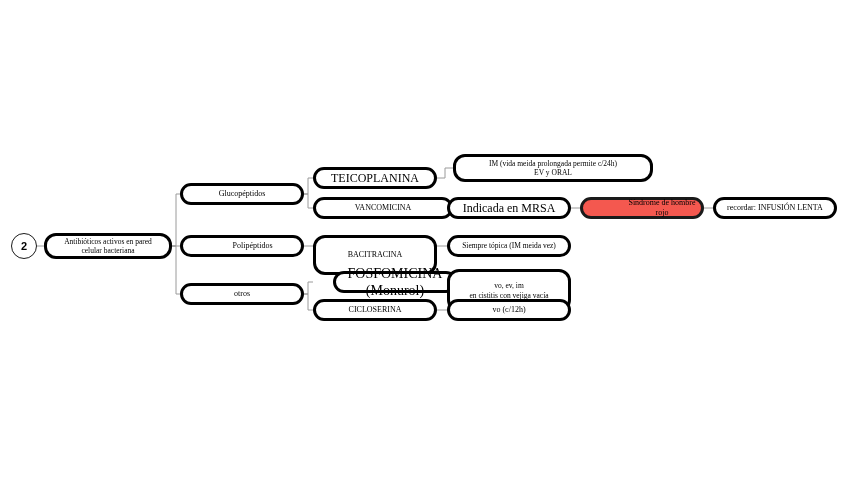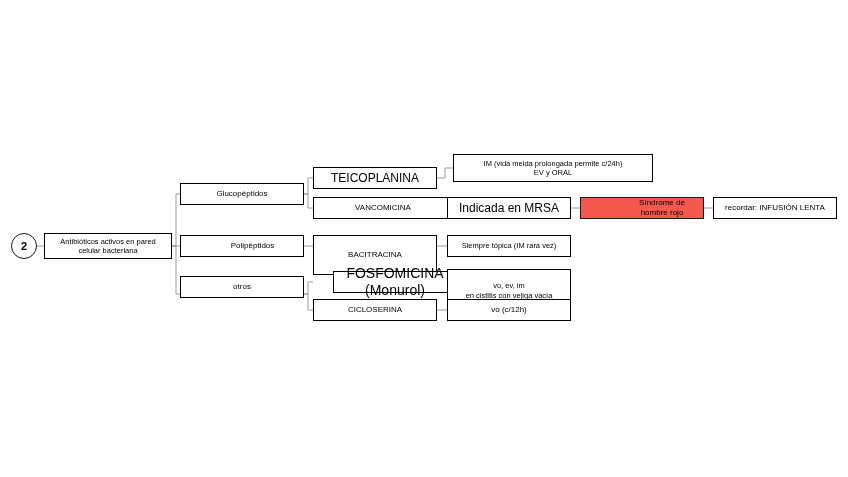--- a/index.html
+++ b/index.html
@@ -25,31 +25,32 @@
     position: absolute;
     left: 0;
     top: 0;
     width: 848px;
     height: 477px;
     pointer-events: none;
   }
   .node {
     position: absolute;
     box-sizing: border-box;
-    border: 1px solid #000000;
-    border-radius: 0;
+    border: 3px solid #000000;
+    border-radius: 12px;
     background: #ffffff;
     display: flex;
     align-items: center;
     justify-content: center;
     text-align: center;
     color: #000000;
     line-height: 1.25;
     padding: 2px 4px;
     white-space: pre-line;
+    font-family: Liberation Serif, serif;
   }
   .node.red {
     background: #f4584f;
     border-color: #1a1a1a;
     color: #000000;
     padding-left: 44px;
   }
   .badge {
     position: absolute;
     box-sizing: border-box;
@@ -87,29 +88,29 @@
       <path d="M 437 246 L 447 246" fill="none" stroke="#9a9a9a" stroke-width="1"></path>
       <path d="M 437 282 L 447 282" fill="none" stroke="#9a9a9a" stroke-width="1"></path>
       <path d="M 437 310 L 447 310" fill="none" stroke="#9a9a9a" stroke-width="1"></path>
     </svg>
   <div class="badge" id="badge-el" style="left:11px; top:233px;">2</div>
   <div id="node-layer">
       <div class="node" style="left: 44px; top: 233px; width: 128px; height: 26px; font-size: 7.5px;">Antibióticos activos en pared
 celular bacteriana</div>
       <div class="node" style="left: 180px; top: 183px; width: 124px; height: 22px; font-size: 8px;">Glucopéptidos</div>
       <div class="node" style="left: 180px; top: 235px; width: 124px; height: 22px; font-size: 8px; padding-left: 25px;">Polipéptidos</div>
-      <div class="node" style="left: 180px; top: 276px; width: 124px; height: 22px; font-size: 8px;">otros</div>
+      <div class="node" style="left: 180px; top: 283px; width: 124px; height: 22px; font-size: 8px;">otros</div>
       <div class="node" style="left: 313px; top: 167px; width: 124px; height: 22px; font-size: 12px;">TEICOPLANINA</div>
       <div class="node" style="left: 313px; top: 197px; width: 140px; height: 22px; font-size: 8px;">VANCOMICINA</div>
       <div class="node" style="left: 313px; top: 235px; width: 124px; height: 40px; font-size: 8px;">BACITRACINA</div>
       <div class="node" style="left: 313px; top: 271px; width: 124px; height: 22px; font-size: 14px; margin-left: 20px;">FOSFOMICINA (Monurol)</div>
       <div class="node" style="left: 313px; top: 299px; width: 124px; height: 22px; font-size: 8px;">CICLOSERINA</div>
       <div class="node" style="left: 453px; top: 154px; width: 200px; height: 28px; font-size: 7.5px;">IM (vida meida prolongada permite c/24h)
 EV y ORAL</div>
       <div class="node" style="left: 447px; top: 197px; width: 124px; height: 22px; font-size: 12px;">Indicada en MRSA</div>
       <div class="node red" style="left: 580px; top: 197px; width: 124px; height: 22px; font-size: 8px;">Síndrome de hombre rojo</div>
       <div class="node" style="left: 713px; top: 197px; width: 124px; height: 22px; font-size: 8px;">recordar: INFUSIÓN LENTA</div>
-      <div class="node" style="left: 447px; top: 235px; width: 124px; height: 22px; font-size: 7.5px;">Siempre tópica (IM rara vez)</div>
+      <div class="node" style="left: 447px; top: 235px; width: 124px; height: 22px; font-size: 7.5px;">Siempre tópica (IM meida vez)</div>
       <div class="node" style="left: 447px; top: 269px; width: 124px; height: 43px; font-size: 7.5px;">vo, ev, im
 en cistitis con vejiga vacía</div>
       <div class="node" style="left: 447px; top: 299px; width: 124px; height: 22px; font-size: 8px;">vo (c/12h)</div>
     </div>
 </div>
 
 </body></html>

